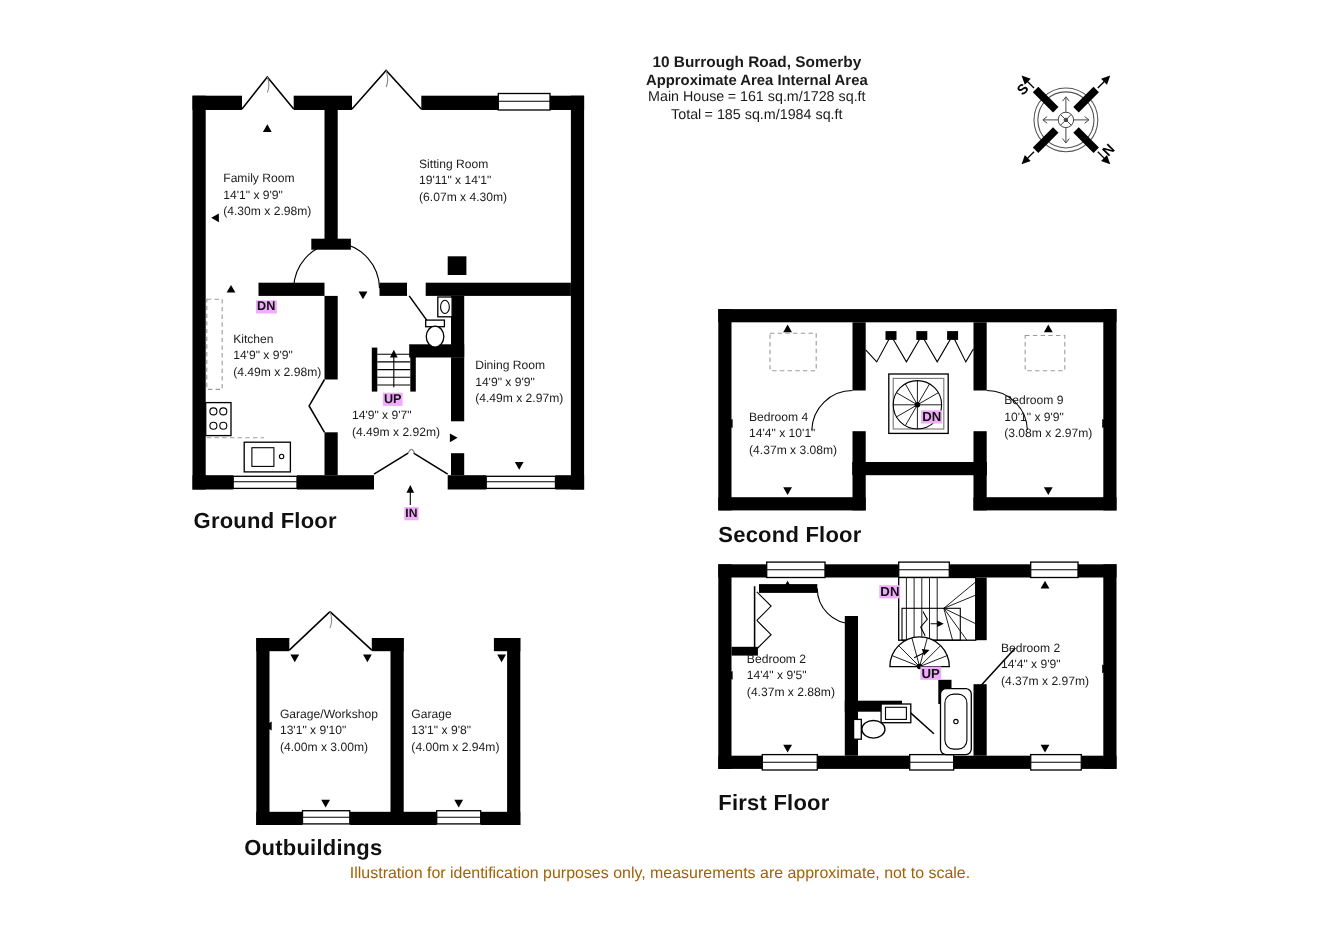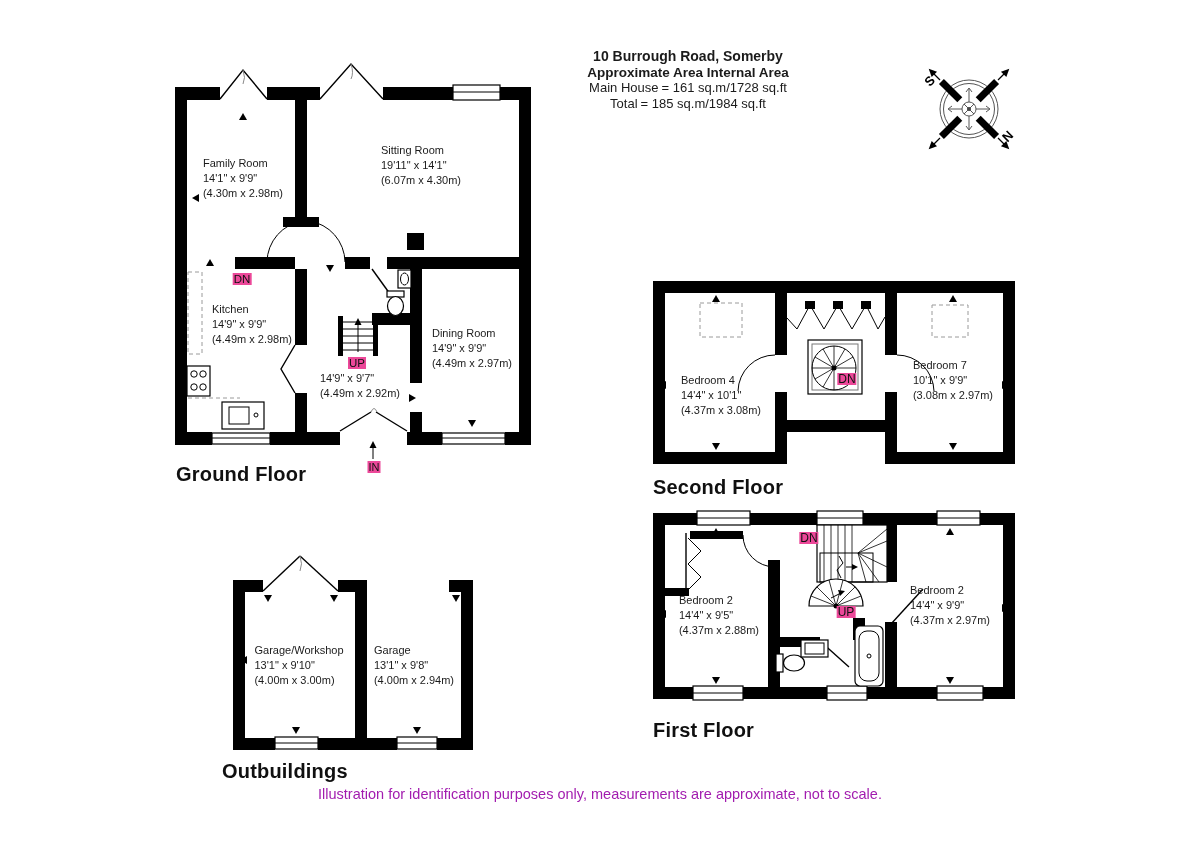--- a/index.html
+++ b/index.html
@@ -10,29 +10,29 @@
   .thin{stroke:#000;stroke-width:1.4;fill:none;}
   .thin2{stroke:#000;stroke-width:1;fill:none;}
   .gray{stroke:#8a8a8a;stroke-width:1;fill:none;}
   .fix{fill:#fff;stroke:#000;stroke-width:1.2;}
   .fix2{fill:none;stroke:#000;stroke-width:1;}
   .dash{fill:none;stroke:#9a9a9a;stroke-width:1;stroke-dasharray:4 3;}
   .tick{fill:#000;}
   .room-label{position:absolute;transform:translate(-50%,-50%);text-align:left;
               font-size:11px;line-height:15px;white-space:nowrap;color:#1b1b1b;}
   .anno{position:absolute;transform:translate(-50%,-50%);font-size:11.5px;color:#111;
-        background:#ec4899;padding:0 1px;line-height:12px;}
+        background:#f0abfc;padding:0 1px;line-height:12px;font-weight:bold;}
   .floor-label{position:absolute;font-weight:bold;font-size:20px;color:#101010;letter-spacing:.2px;}
   .title-block{position:absolute;left:508px;top:49px;width:360px;text-align:center;line-height:15.5px;}
   .title-address{font-size:14px;font-weight:bold;}
   .title-subtitle{font-size:13.5px;font-weight:bold;}
   .title-area{font-size:13px;}
   .title-area .lbl{font-weight:normal;margin-right:3px;}
   .footer{position:absolute;left:0;top:784px;width:1200px;text-align:center;
-          font-size:14.5px;line-height:20px;color:#a21caf;}
+          font-size:14.5px;line-height:20px;color:#a16207;}
 </style>
 </head>
 <body>
 
 <div class="page">
 
   <div class="title-block">
     <div class="title-address">10 Burrough Road, Somerby</div>
     <div class="title-subtitle">Approximate Area Internal Area</div>
     <div class="title-area"><span class="lbl">Main House</span><span>= 161 sq.m/1728 sq.ft</span></div>
@@ -393,21 +393,21 @@
     <div>Dining Room</div>
     <div>14'9" x 9'9"</div>
     <div>(4.49m x 2.97m)</div>
   </div>
   <div class="room-label" style="left:721px;top:395px">
     <div>Bedroom 4</div>
     <div>14'4" x 10'1"</div>
     <div>(4.37m x 3.08m)</div>
   </div>
   <div class="room-label" style="left:953px;top:380px">
-    <div>Bedroom 7</div>
+    <div>Bedroom 9</div>
     <div>10'1" x 9'9"</div>
     <div>(3.08m x 2.97m)</div>
   </div>
   <div class="room-label" style="left:719px;top:615px">
     <div>Bedroom 2</div>
     <div>14'4" x 9'5"</div>
     <div>(4.37m x 2.88m)</div>
   </div>
   <div class="room-label" style="left:950px;top:605px">
     <div>Bedroom 2</div>

